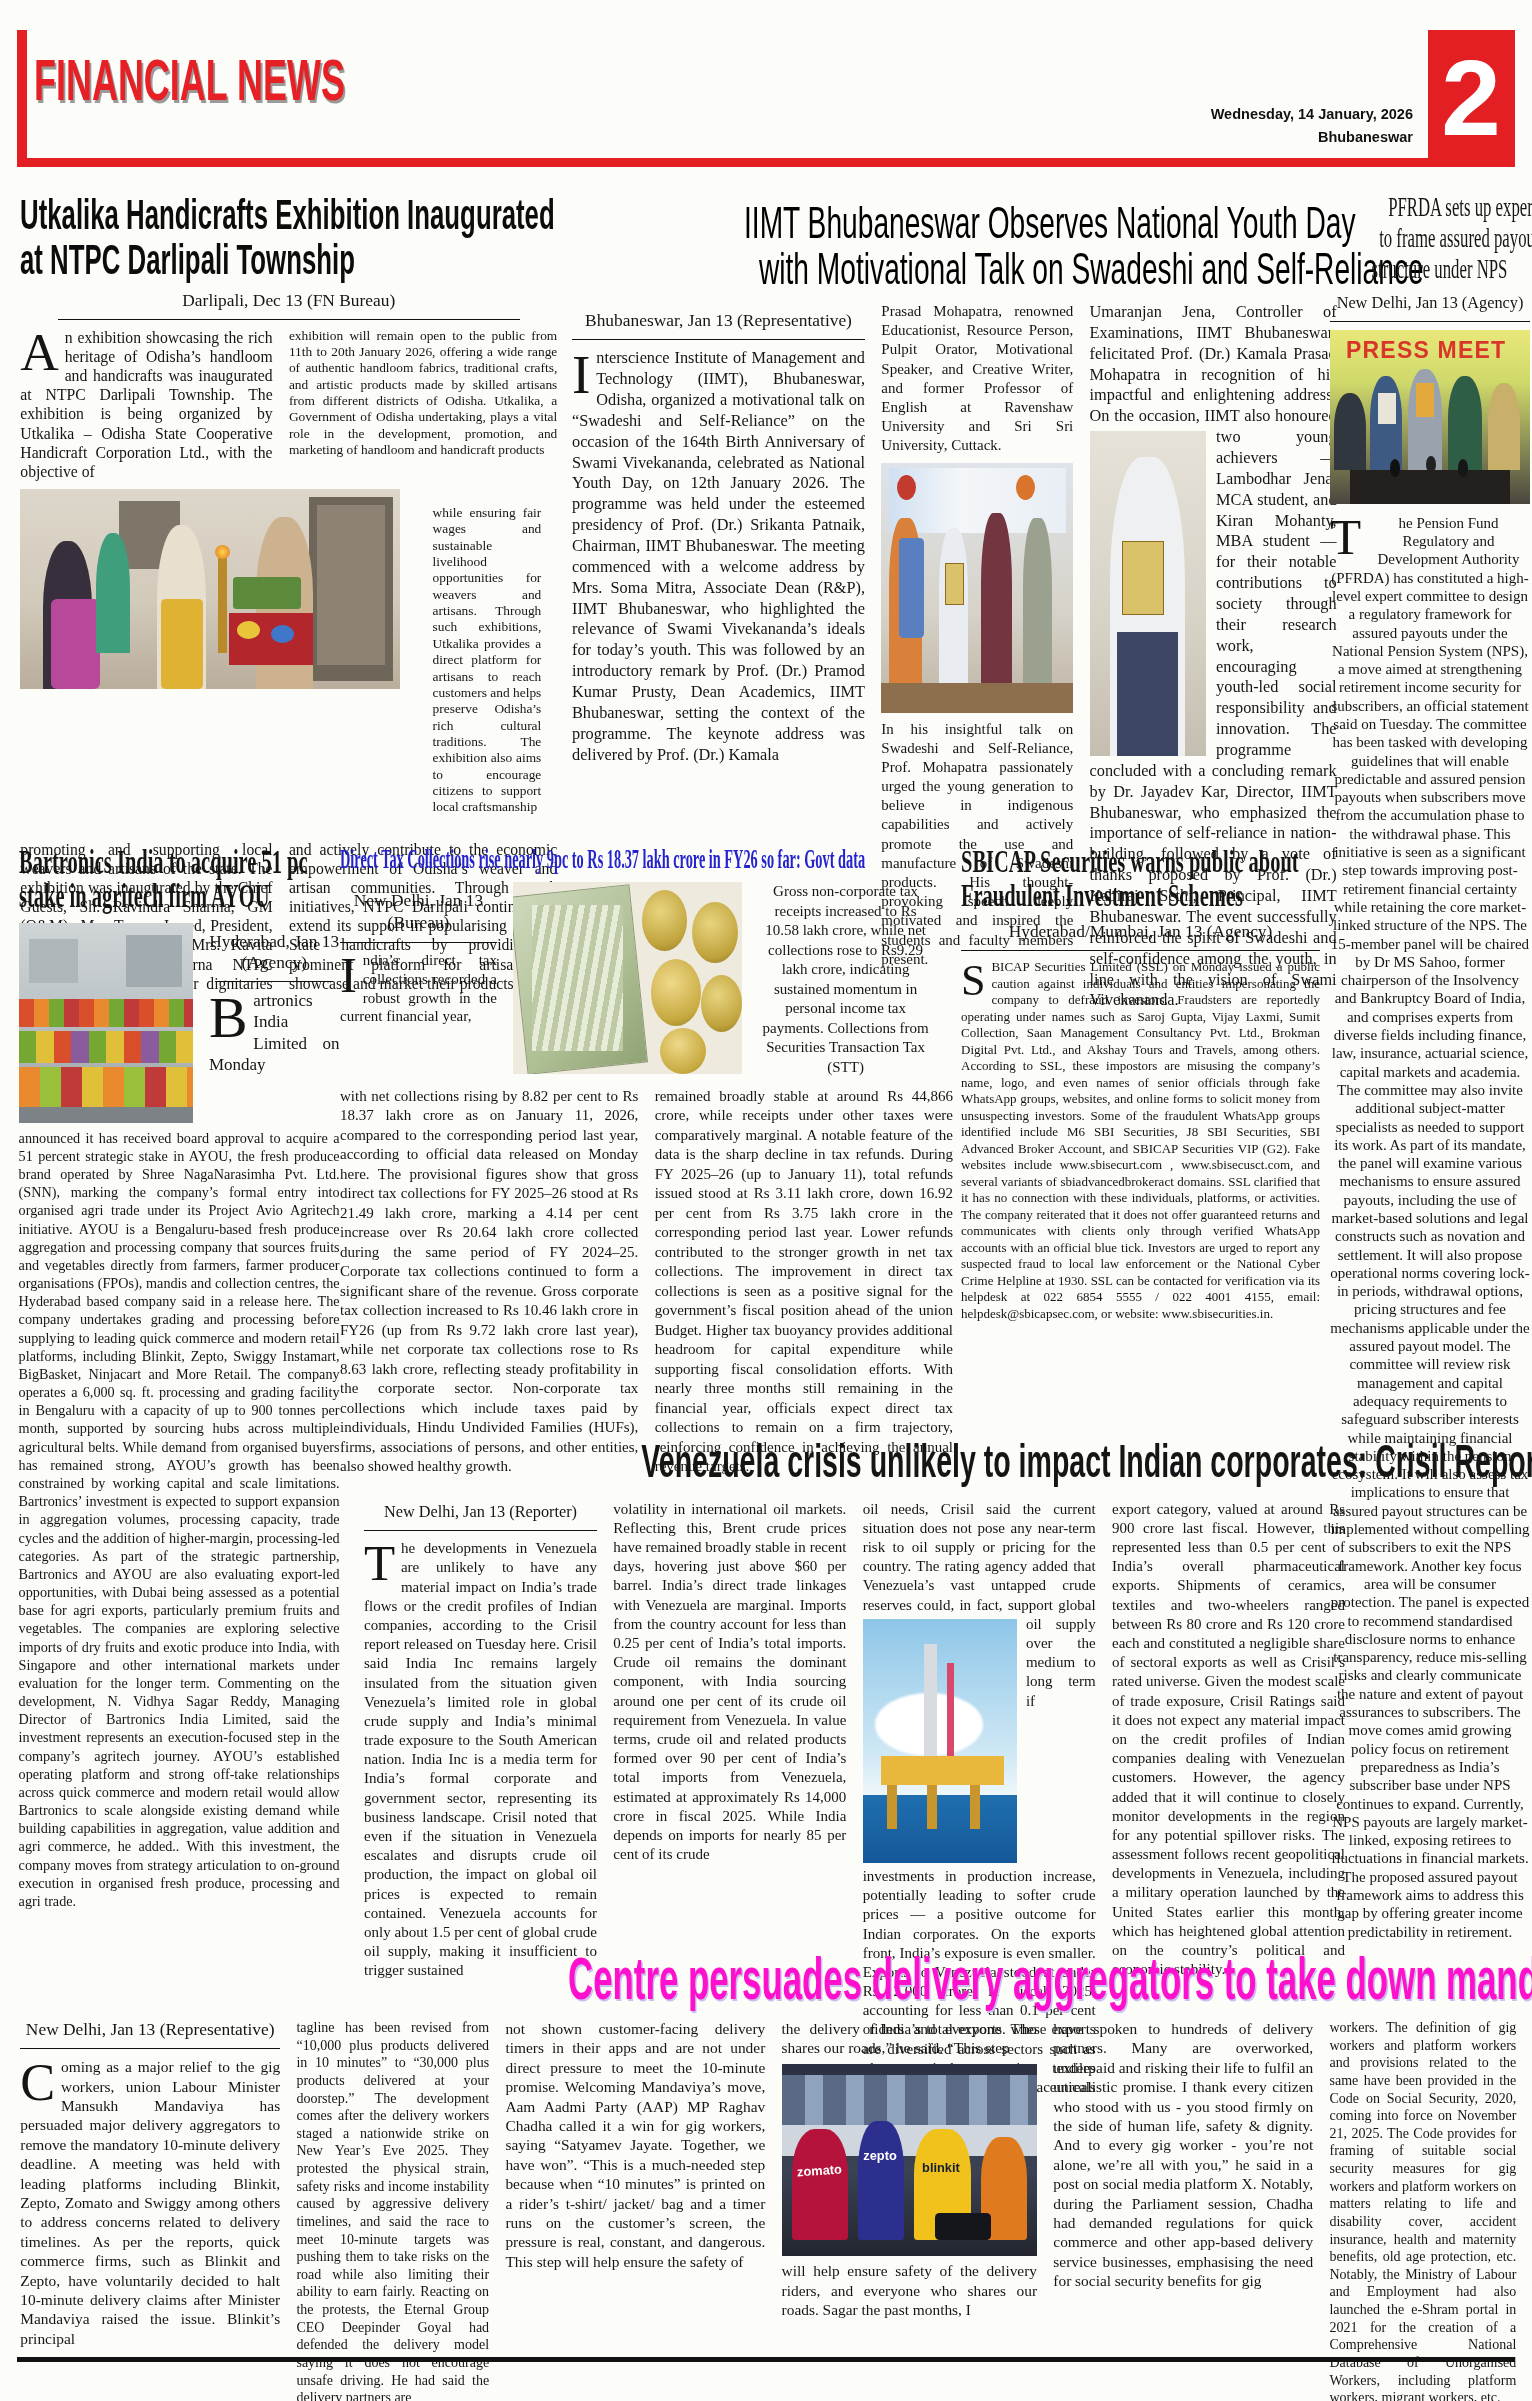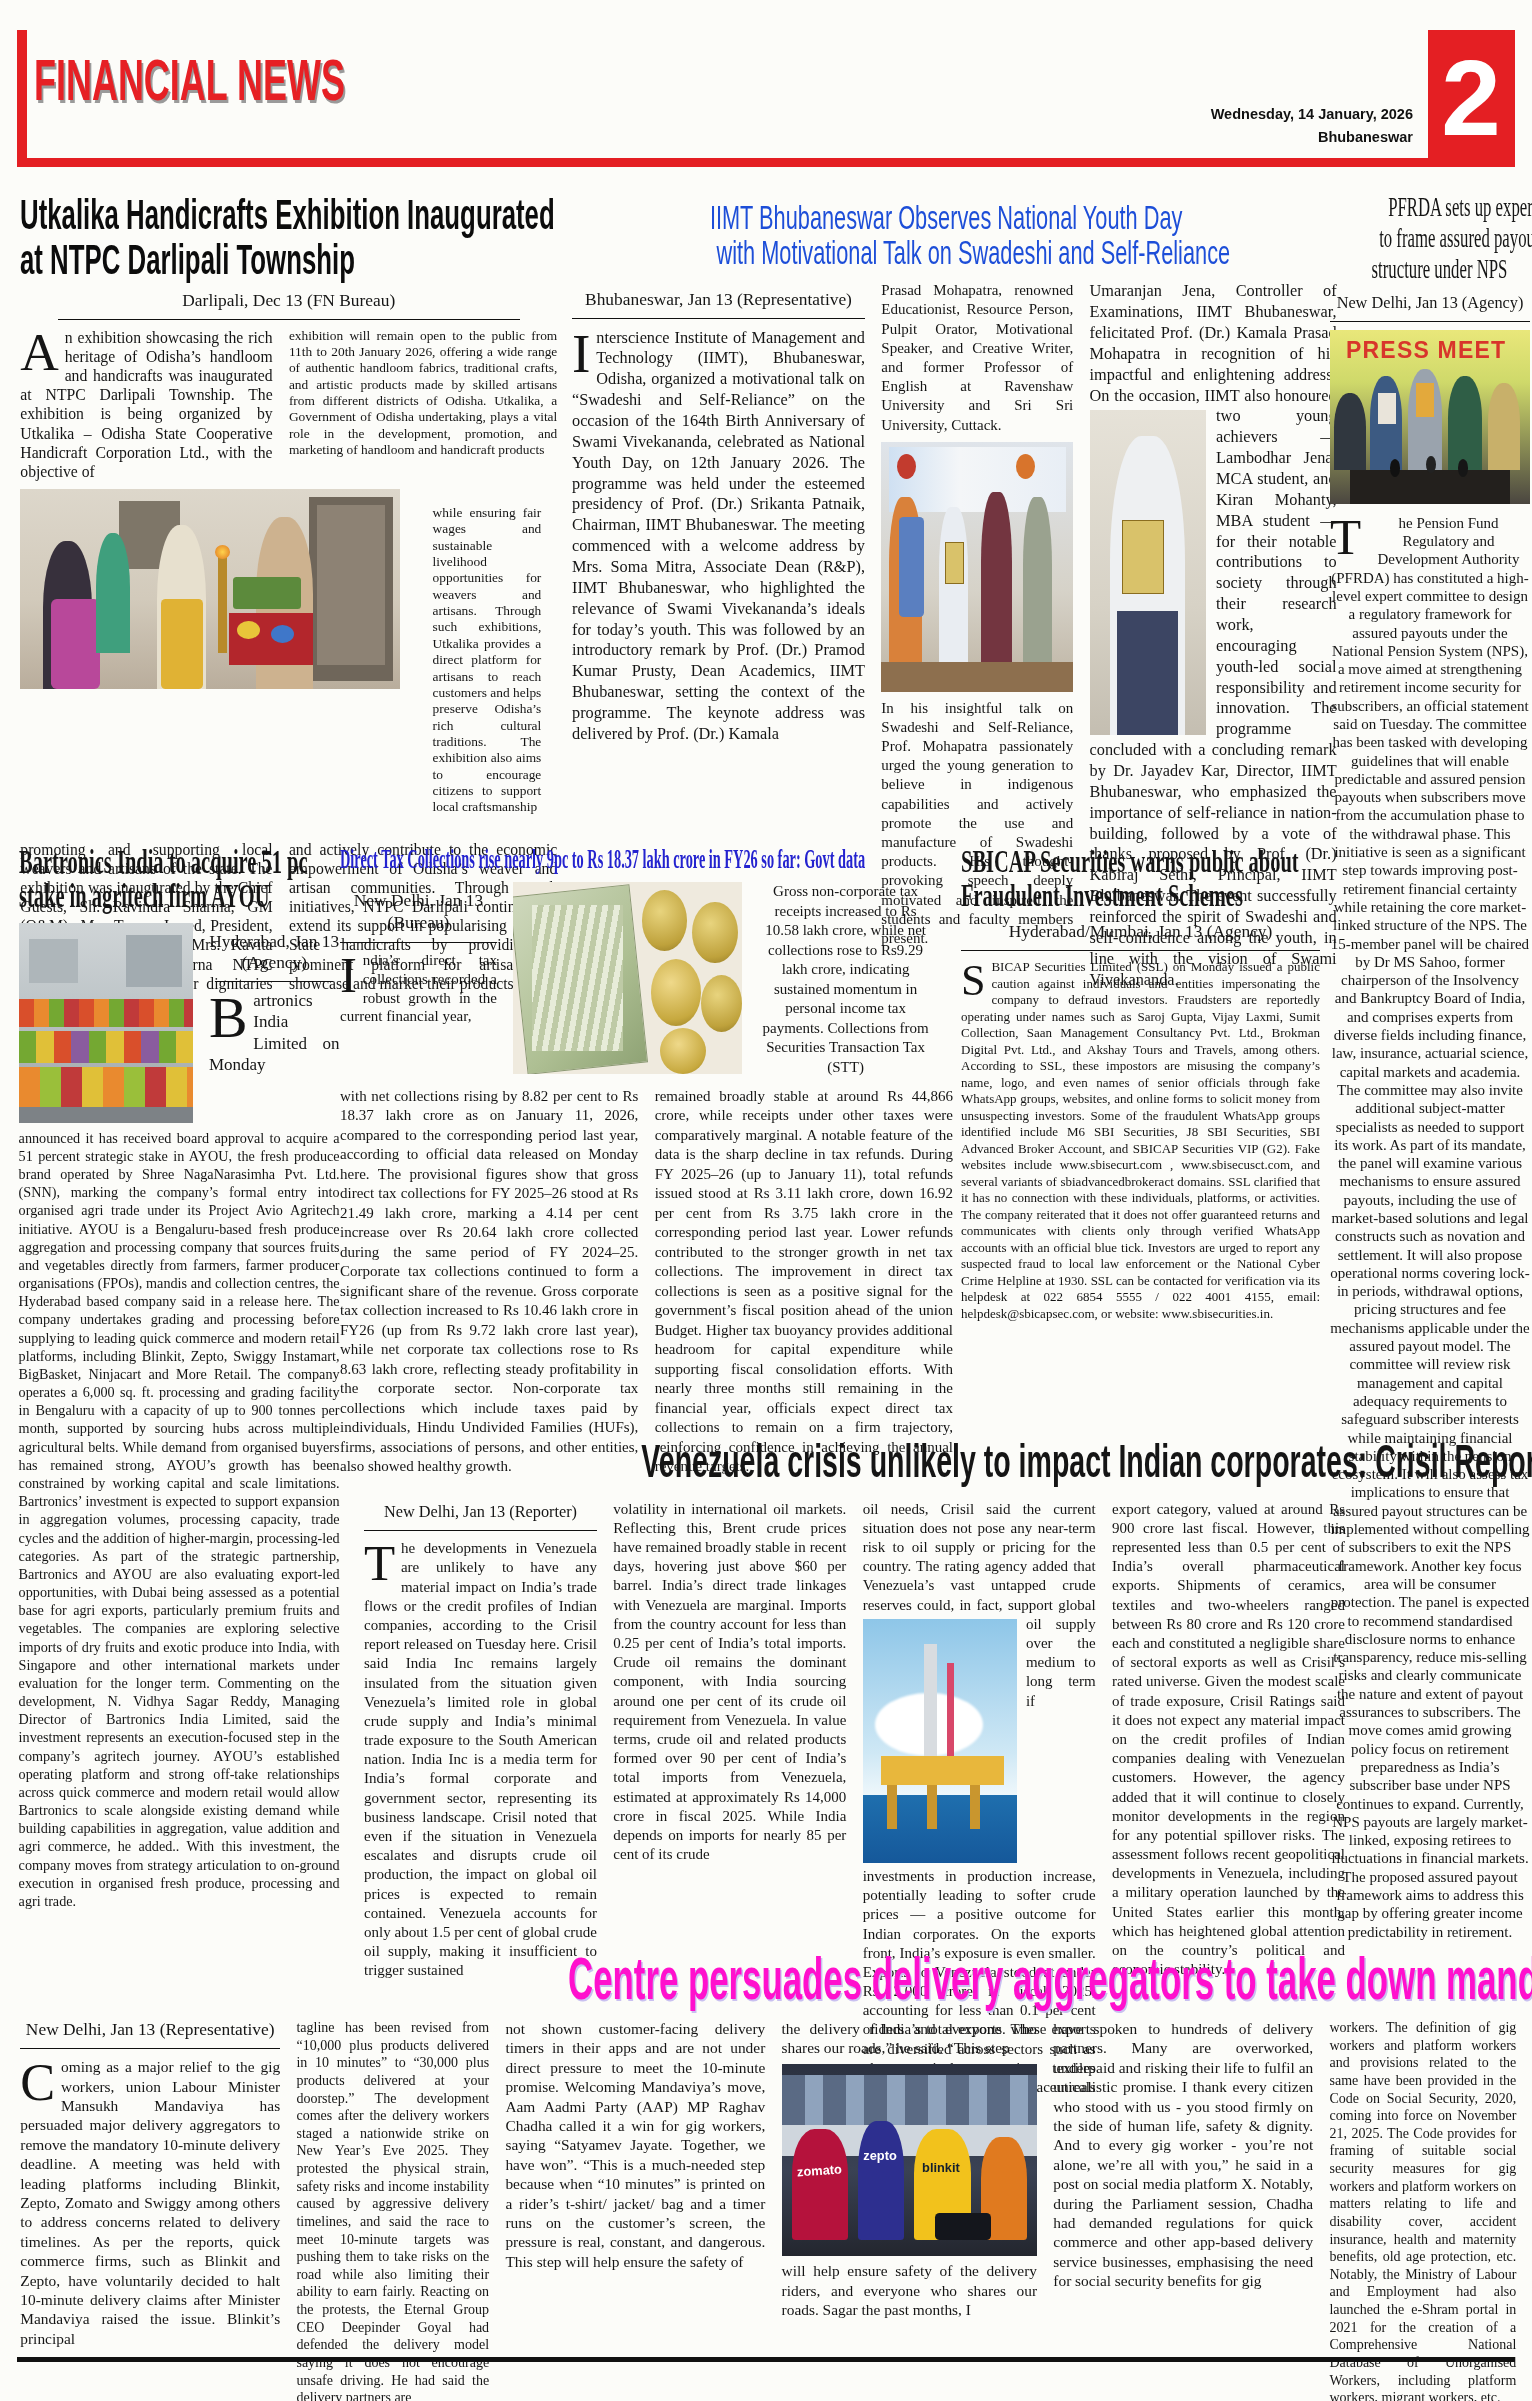--- a/index.html
+++ b/index.html
@@ -38,21 +38,21 @@
   
   #utkalika{left:20.3px;top:192px;width:537px;}
   #utkalika .hl{font-family:"Liberation Sans",sans-serif;font-weight:bold;font-size:43px;color:#0c0c0c;}
   #utkalika .hl .ln{transform:scaleX(.60);}
   #utkalika .dl-rule{width:86%;}
   #utkalika .t1{font-size:15.7px;line-height:1.22;}
   #utkalika .t2{font-size:13.4px;line-height:1.22;}
 
   
   #iimt{left:572px;top:200px;width:749px;}
-  #iimt .hl{text-align:center;font-family:"Liberation Sans",sans-serif;font-weight:500;font-size:34px;color:#1d4ed8;}
+  #iimt .hl{text-align:left;font-family:"Liberation Sans",sans-serif;font-weight:500;font-size:44px;color:#000000;}
   #iimt .hl .ln{transform:scaleX(.64);}
   #iimt .body{font-size:16.3px;line-height:1.28;}
   #iimt .c2{font-size:15px;}
   .frag{float:left;width:116px;height:325px;margin:3.5px 10.5px 3.5px 0;background:linear-gradient(180deg,#e6e2d8 0%,#d7d2c6 60%,#c4beb1 100%);position:relative;overflow:hidden;}
 
   
   #pfrda{left:1330px;top:192px;width:200px;}
   #pfrda .hl{text-align:center;font-size:27px;line-height:1.15;}
   #pfrda .hl .ln{transform:scaleX(.62);}
   #pfrda .dateline{font-size:16.3px;}

